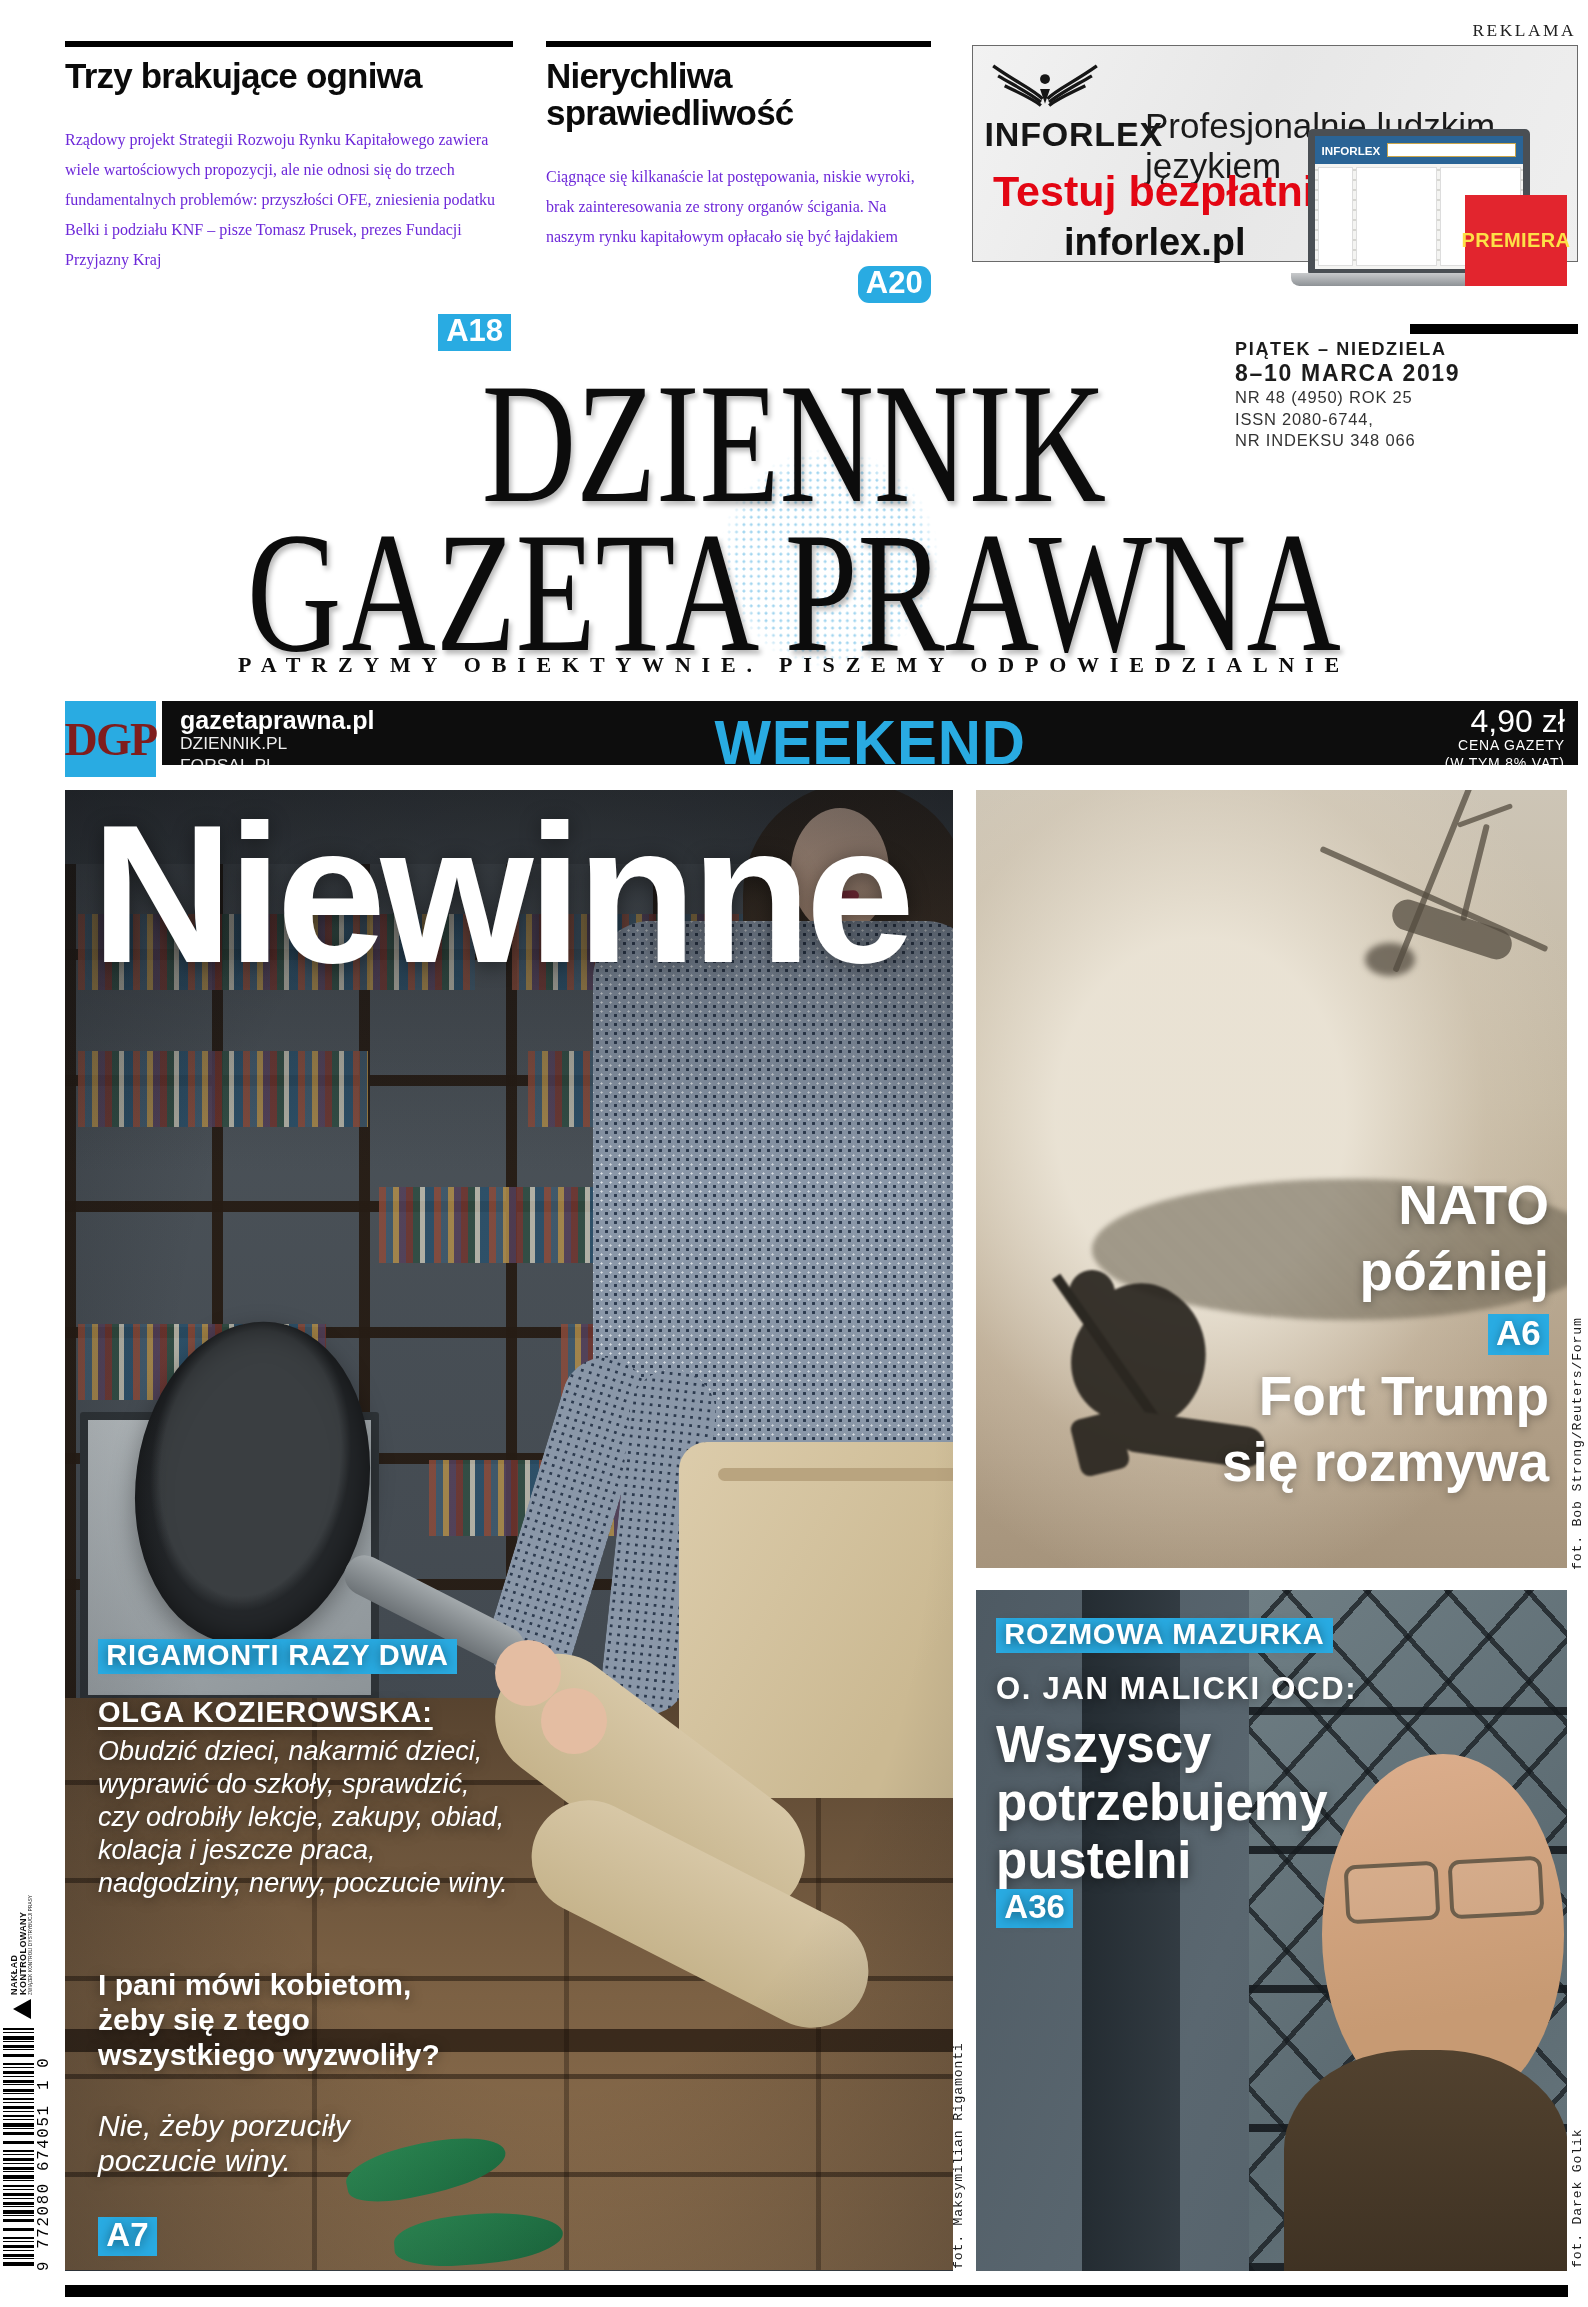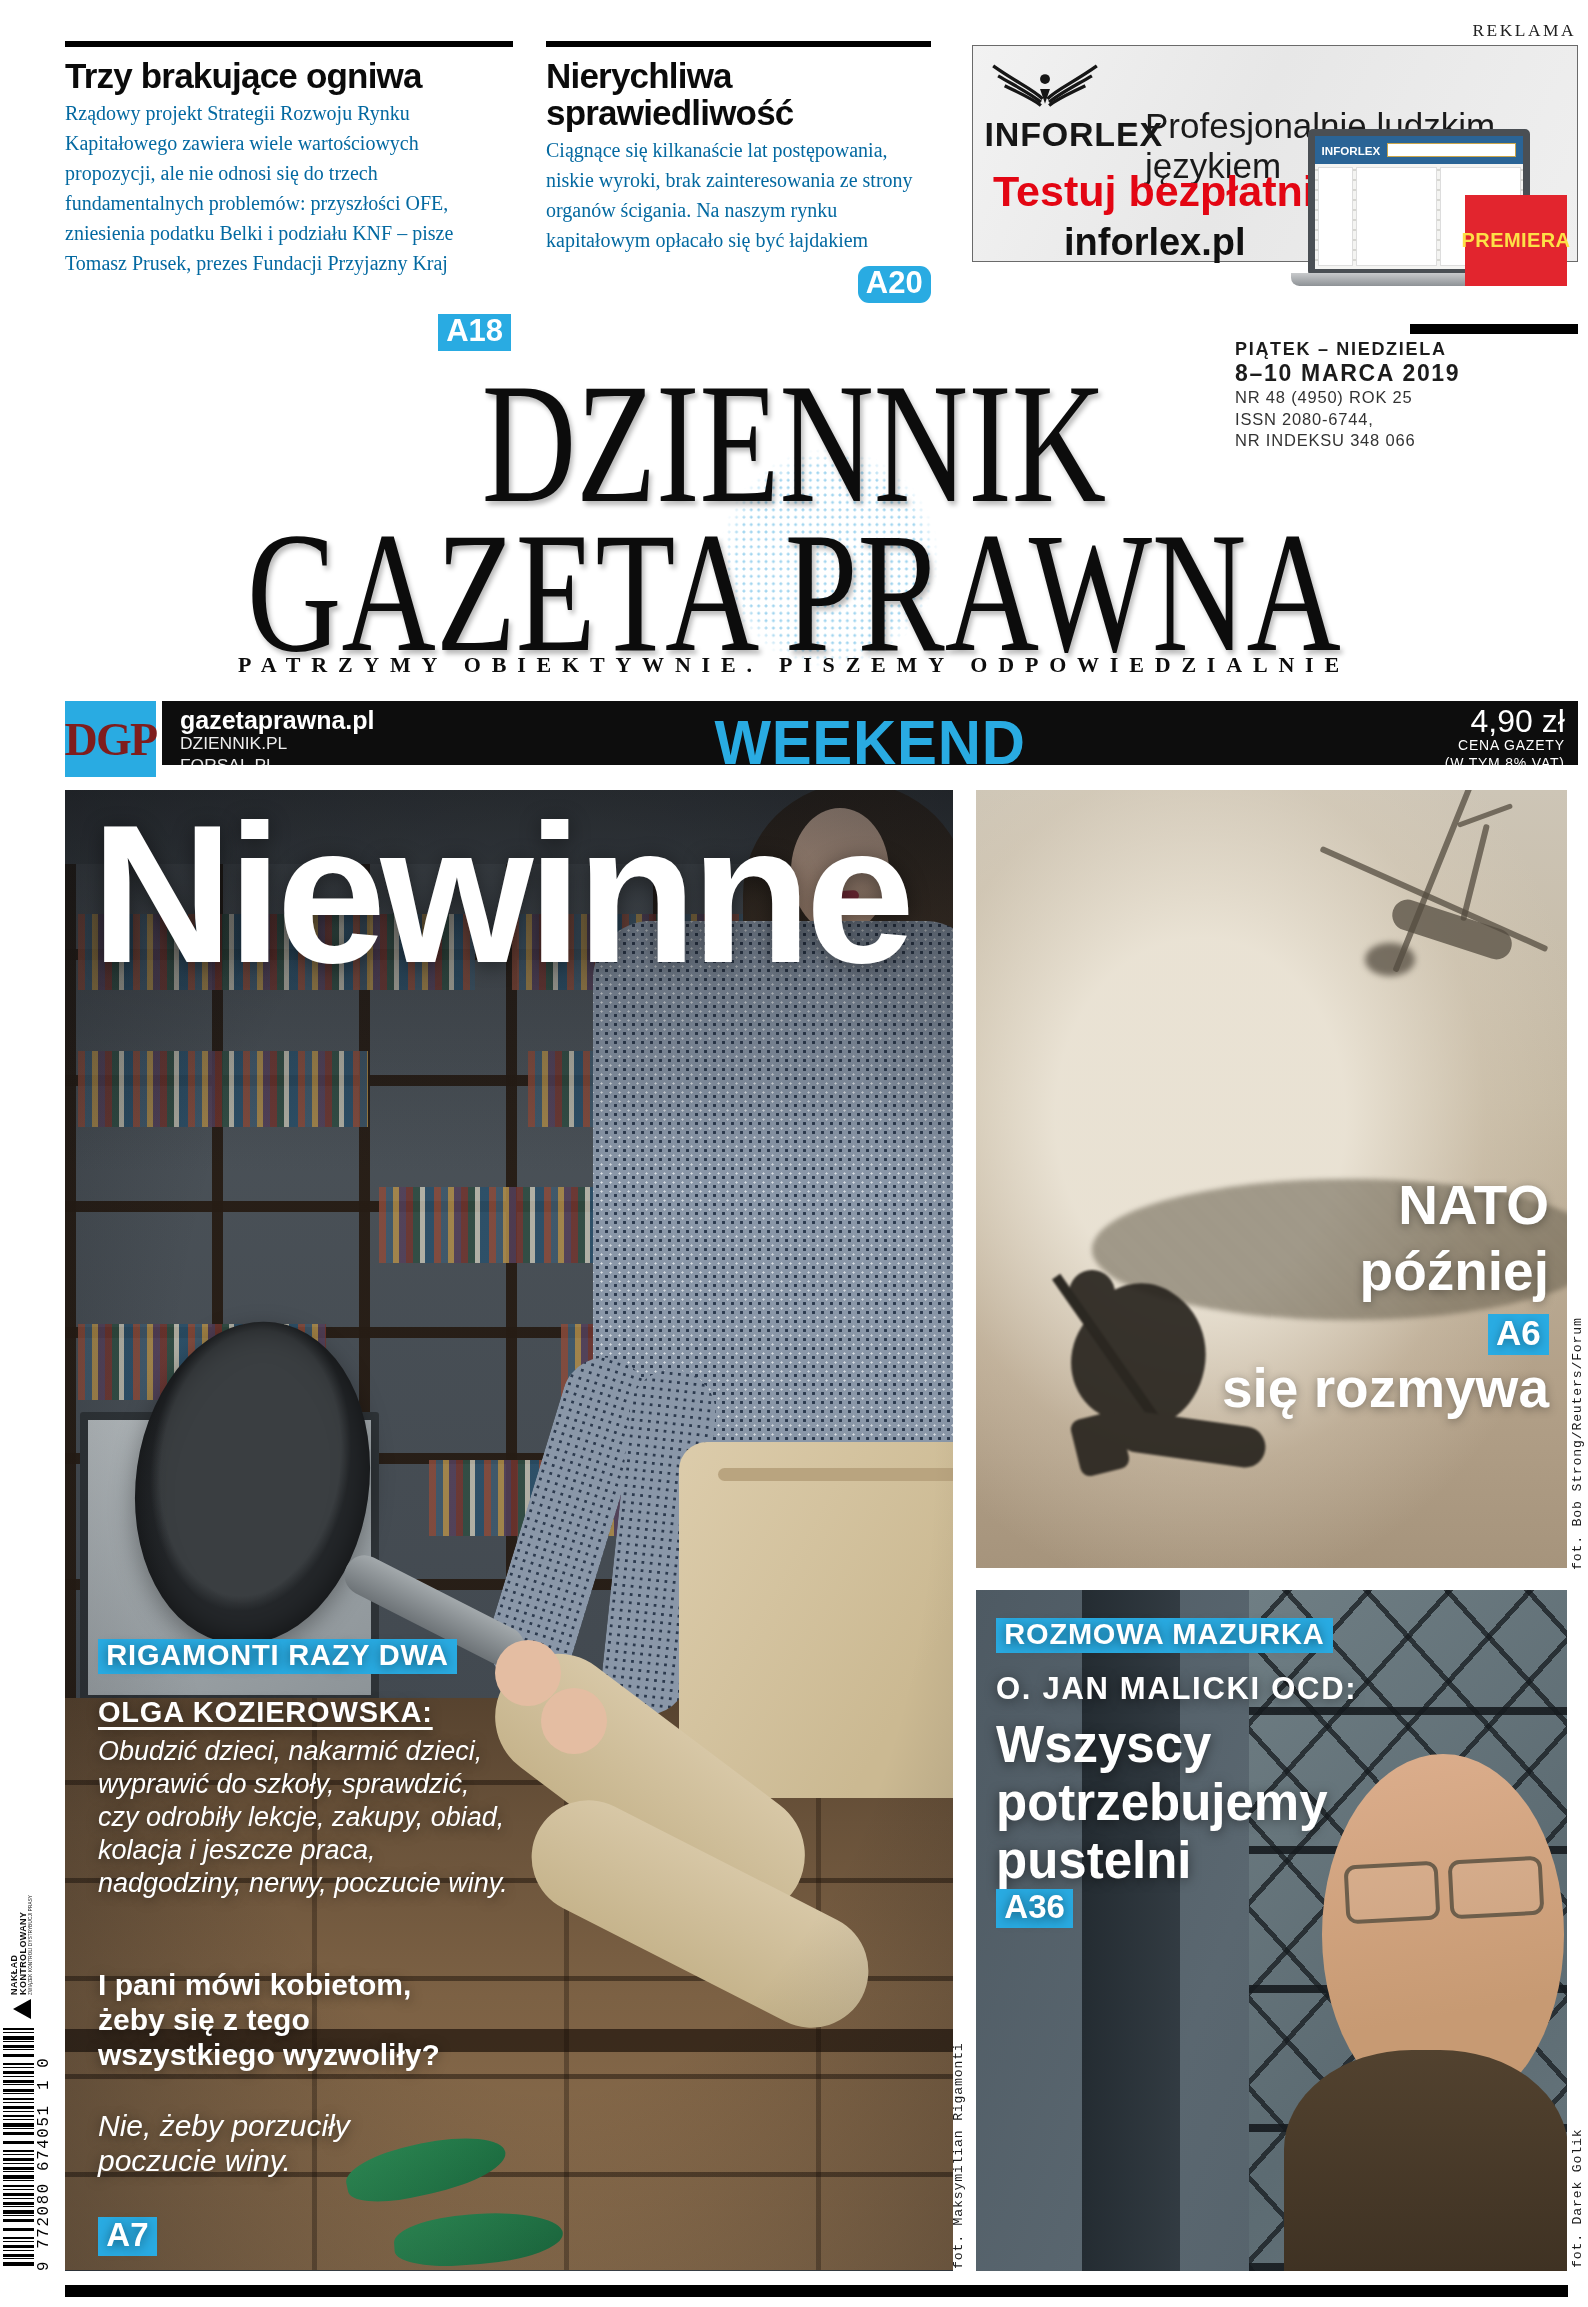--- a/index.html
+++ b/index.html
@@ -3,21 +3,21 @@
 <meta charset="utf-8">
 <style>
   html,body{margin:0;padding:0;background:#fff;}
   .page{position:relative;width:1588px;height:2307px;background:#fff;overflow:hidden;
         font-family:"Liberation Sans",sans-serif;color:#111;}
   .abs{position:absolute;}
   
   .teaser{position:absolute;}
   .teaser .rule{height:5.8px;background:#000;width:100%;}
   .teaser h2{margin:11.6px 0 0;font-size:35px;line-height:1.05;font-weight:700;letter-spacing:-0.8px;color:#0b0b0b;}
-  .teaser .body{margin-top:3px;font-family:"Liberation Serif",serif;font-size:20px;line-height:30px;color:#0369a1;}
+  .teaser .body{margin-top:30px;font-family:"Liberation Serif",serif;font-size:16px;line-height:30px;color:#6d28d9;}
   .badge{display:inline-block;background:#29abe2;color:#fff;font-weight:700;
          font-family:"Liberation Sans",sans-serif;padding:0.8px 8.3px 3.3px;line-height:1.05;}
   
   .reklama{font-family:"Liberation Serif",serif;font-size:17.4px;letter-spacing:2.5px;color:#222;text-align:right;}
   .adbox{position:absolute;left:972px;top:45px;width:606px;height:217px;background:linear-gradient(115deg,#f2f2f2,#e7e7e7 45%,#efefef);border:0.8px solid #6a6a6a;box-sizing:border-box;}
   .ad-brand{font-size:34px;font-weight:700;letter-spacing:0.8px;color:#161616;}
   .ad-tagline{font-size:35px;color:#1a1a1a;}
   .ad-cta{font-size:43px;font-weight:700;color:#e30613;}
   .ad-url{font-size:38px;font-weight:700;color:#111;}
   .laptop-screen{position:absolute;left:335px;top:83px;width:222px;height:147px;background:#fff;border:7.4px solid #4a4f54;border-radius:5px;box-sizing:border-box;overflow:hidden;}
@@ -294,20 +294,21 @@
       <div class="abs" style="left:99px;top:496px;width:132px;height:141px;background:#29251f;border-radius:42% 55% 45% 45%;transform:rotate(32deg);"></div>
       <div class="abs" style="left:93px;top:480px;width:46px;height:46px;background:#29251f;border-radius:50%;"></div>
       <div class="abs" style="left:43px;top:553px;width:174px;height:10px;background:#1d1a15;transform:rotate(55deg);"></div>
       <div class="abs" style="left:141px;top:629px;width:149px;height:41px;background:#29251f;border-radius:21.5px;transform:rotate(8deg);"></div>
       <div class="abs" style="left:99px;top:625px;width:50px;height:58px;background:#29251f;border-radius:10px;transform:rotate(-14deg);"></div>
     </div>
     <div class="nato-block">
       <div class="big">NATO</div>
       <div class="big">później</div>
       <div style="margin-top:10px;"><span class="badge" style="font-size:35px;">A6</span></div>
+      <div class="big" style="margin-top:8.3px;">Fort Trump</div>
       <div class="big">się rozmywa</div>
 
     </div>
   </div>
   <div class="vcredit" style="left:1570px;top:1330px;height:240px;">fot. Bob Strong/Reuters/Forum</div>
 
   <div class="photo" id="monk-photo">
     <div class="door-frame"></div>
     <div class="lattice"></div>
     <div class="monk-head"></div>

